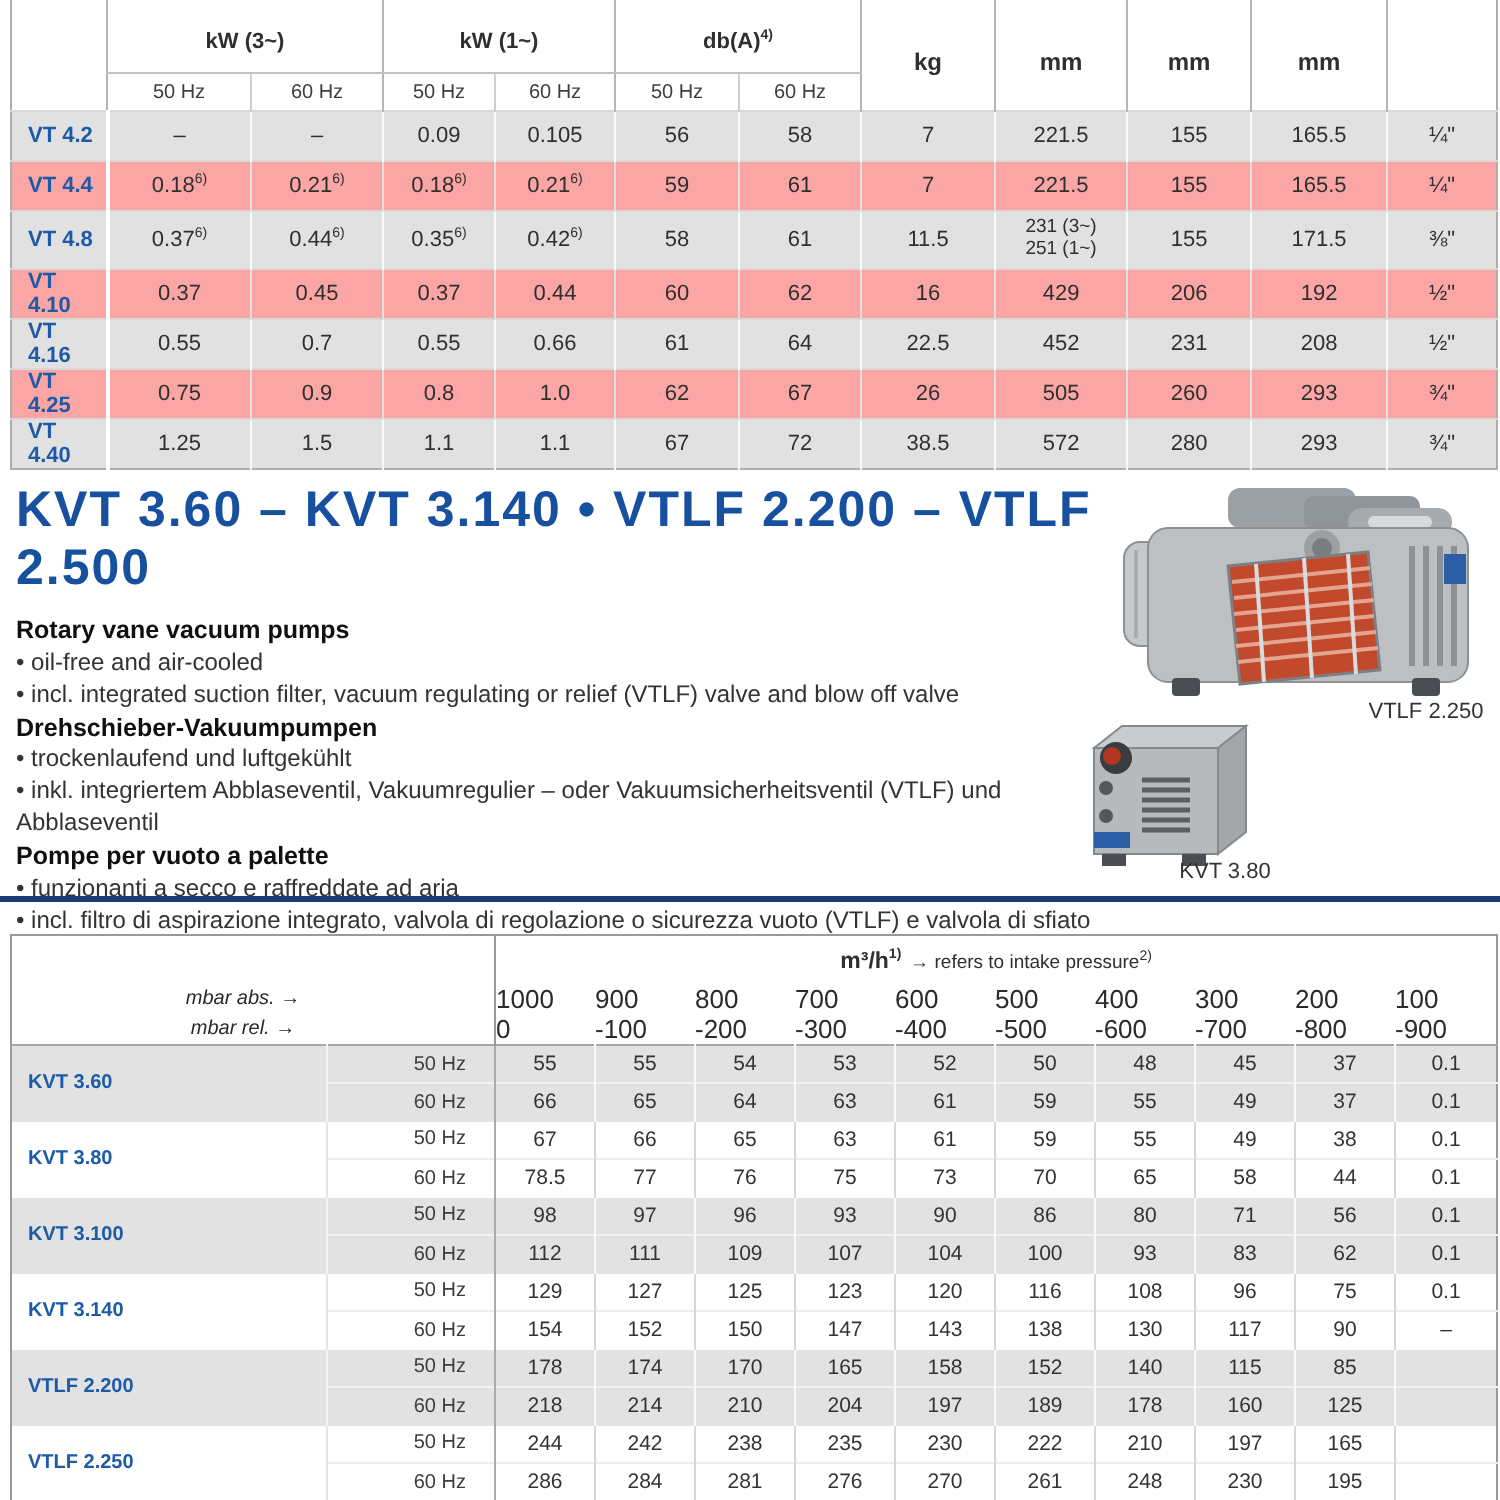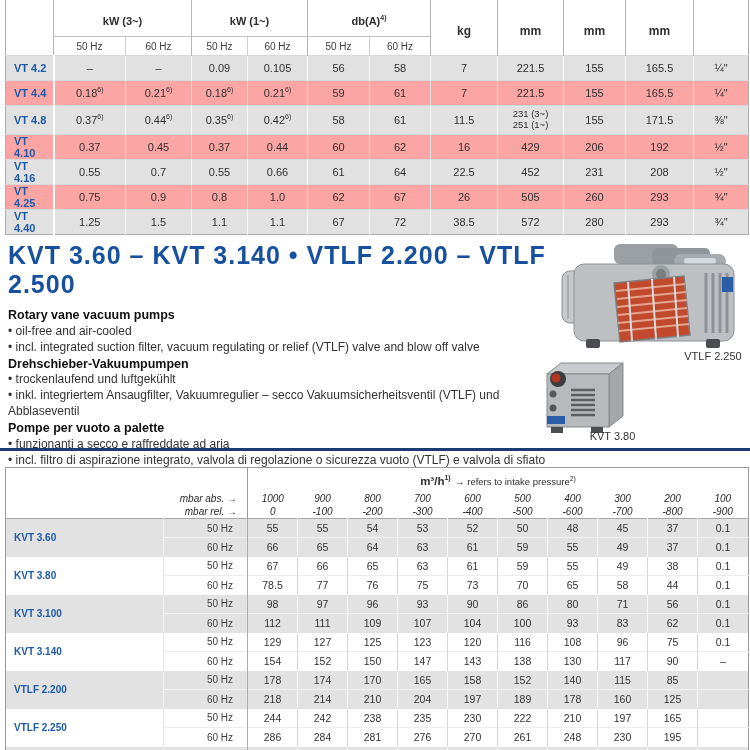--- a/index.html
+++ b/index.html
@@ -43,22 +43,22 @@
 
   
   #flow-table{position:absolute;left:5px;top:467px;width:743px;border-collapse:collapse;
               table-layout:fixed;border:1px solid #9a9a9a;}
   #flow-table th,#flow-table td{padding:0;font-weight:normal;}
   #flow-table thead th{background:#fff;}
   #flow-table .mhd{height:24px;text-align:center;vertical-align:middle;border-left:1px solid #9a9a9a;}
   #flow-table .mh{font-weight:bold;font-size:11.5px;}
   #flow-table .mnote{font-size:9.5px;color:#2f2f2f;}
   #flow-table .ital{height:13px;font-style:italic;font-size:10px;color:#2a2a2a;
-                    text-align:right;padding-right:10px;}
-  #flow-table .iv{height:13px;font-style:italic;font-size:10px;color:#2a2a2a;text-align:center;}
+                    padding-right:10px;}
+  #flow-table .iv{height:13px;font-size:13px;color:#2a2a2a;text-align:left;}
   #flow-table .iv1{border-left:1px solid #9a9a9a;}
   #flow-table tbody{border-top:1px solid #a8a8a8;}
   #flow-table tbody tr{height:19px;}
   #flow-table tr.g{background:#e2e2e2;}
   #flow-table tr.w{background:#fff;}
   #flow-table td.mdl{color:#1d5aa8;font-weight:bold;font-size:10px;text-align:left;
                      padding-left:8px;vertical-align:middle;}
   #flow-table td.hzc{font-size:10px;color:#3d3d3d;text-align:right;padding-right:14px;vertical-align:middle;}
   #flow-table td.val{font-size:10.5px;text-align:center;vertical-align:middle;color:#333;}
   #flow-table tr.w td.val{border-left:1px solid #d6d6d6;}
@@ -216,21 +216,21 @@
     <h1>KVT 3.60 – KVT 3.140  •  VTLF 2.200 – VTLF 2.500</h1>
 
     <div>
       <div class="lang-title">Rotary vane vacuum pumps</div>
       <div class="bullet">oil-free and air-cooled</div>
       <div class="bullet">incl. integrated suction filter, vacuum regulating or relief (VTLF) valve and blow off valve</div>
     </div>
     <div>
       <div class="lang-title">Drehschieber-Vakuumpumpen</div>
       <div class="bullet">trockenlaufend und luftgekühlt</div>
-      <div class="bullet">inkl. integriertem Ansaugfilter, Vakuumregulier – secco Vakuumsicherheitsventil (VTLF) und Abblaseventil</div>
+      <div class="bullet">inkl. integriertem Abblaseventil, Vakuumregulier – oder Vakuumsicherheitsventil (VTLF) und Abblaseventil</div>
     </div>
     <div>
       <div class="lang-title">Pompe per vuoto a palette</div>
       <div class="bullet">funzionanti a secco e raffreddate ad aria</div>
       <div class="bullet">incl. filtro di aspirazione integrato, valvola di regolazione o sicurezza vuoto (VTLF) e valvola di sfiato</div>
     </div>
     <div>
       <div class="lang-title">Bombas de vacío de paletas</div>
       <div class="bullet">sin aceite y refrigerado por aire</div>
       <div class="bullet">incl. filtro de aspiración integrado, válvula de regolazione o seguridad de vacío (VTLF) y válvula de escape</div>

